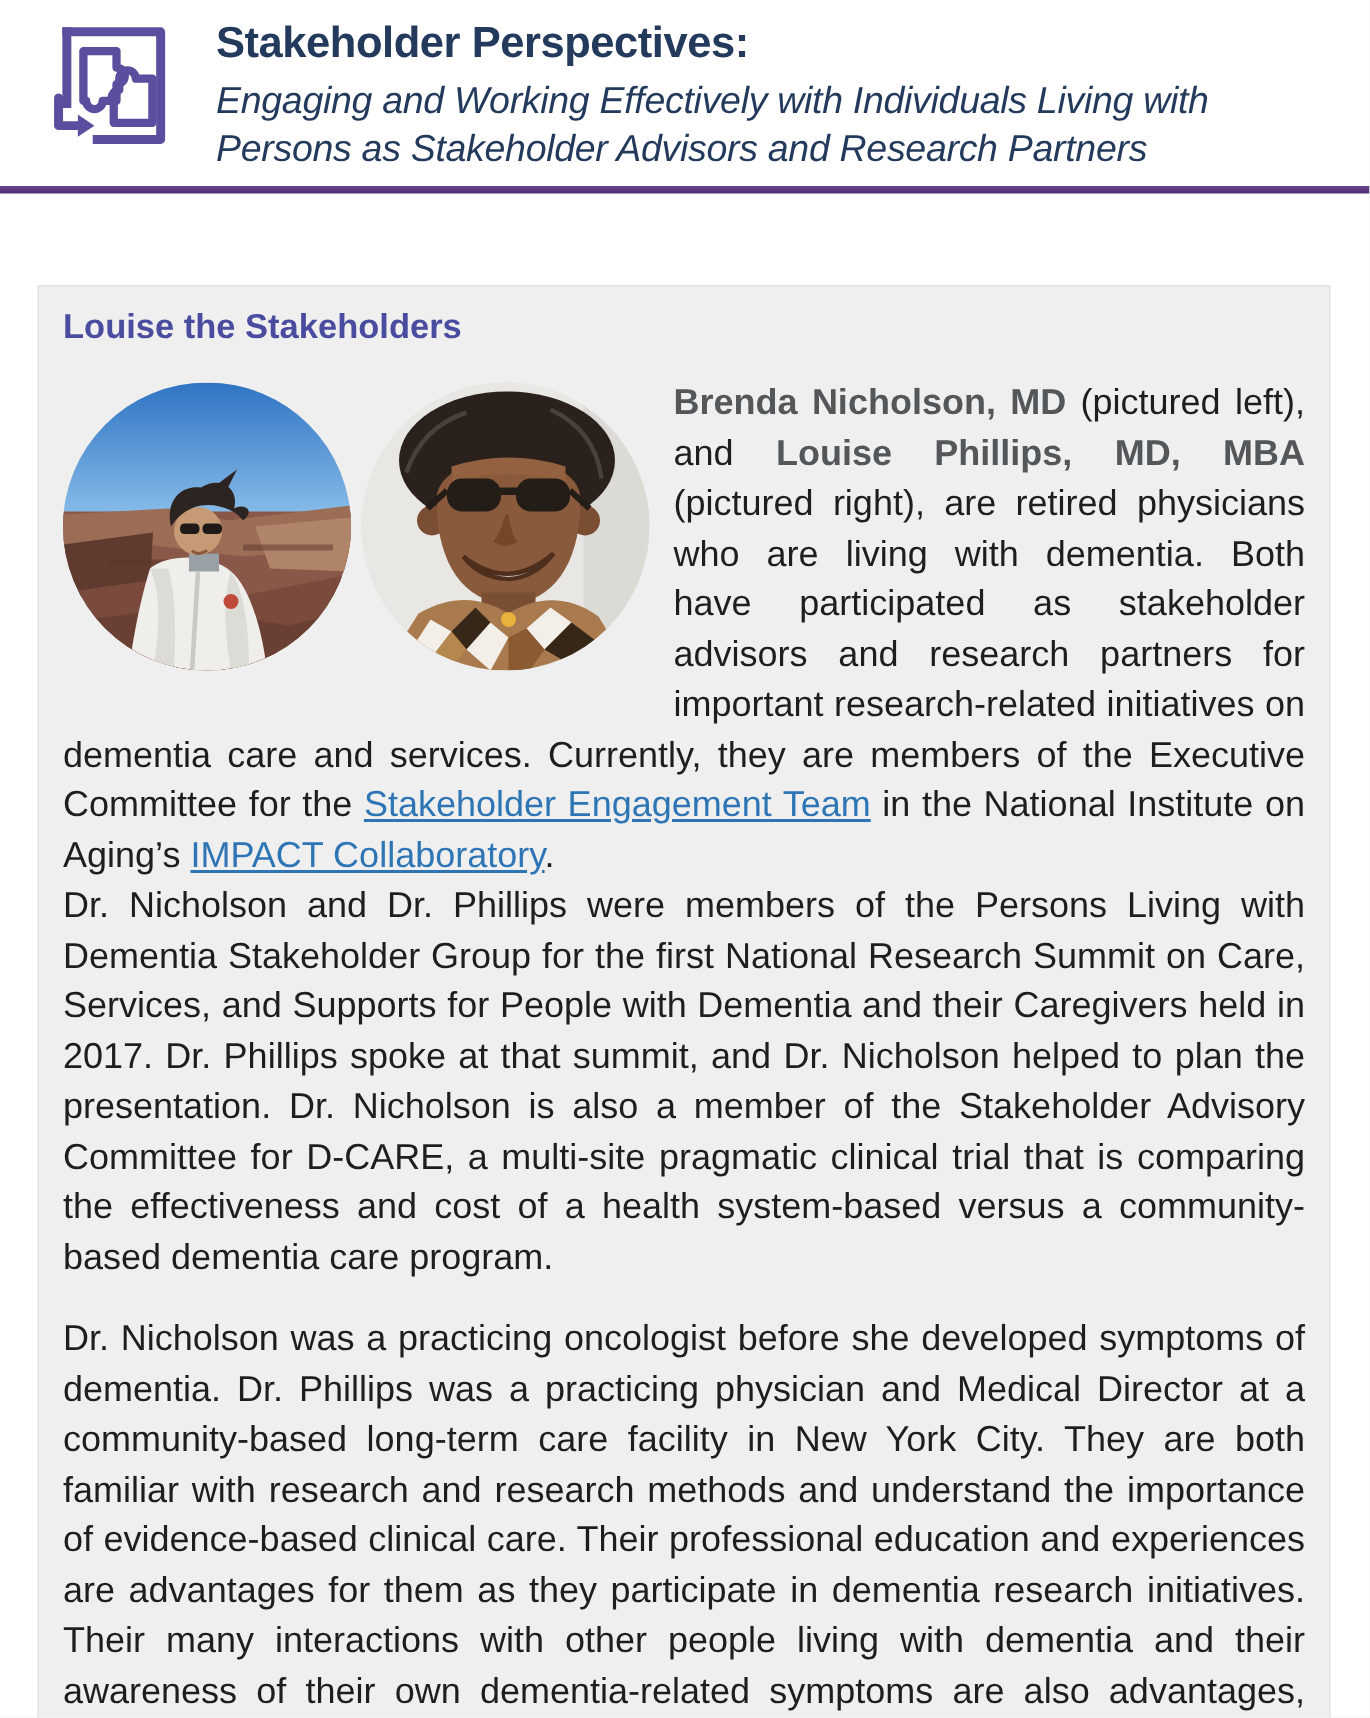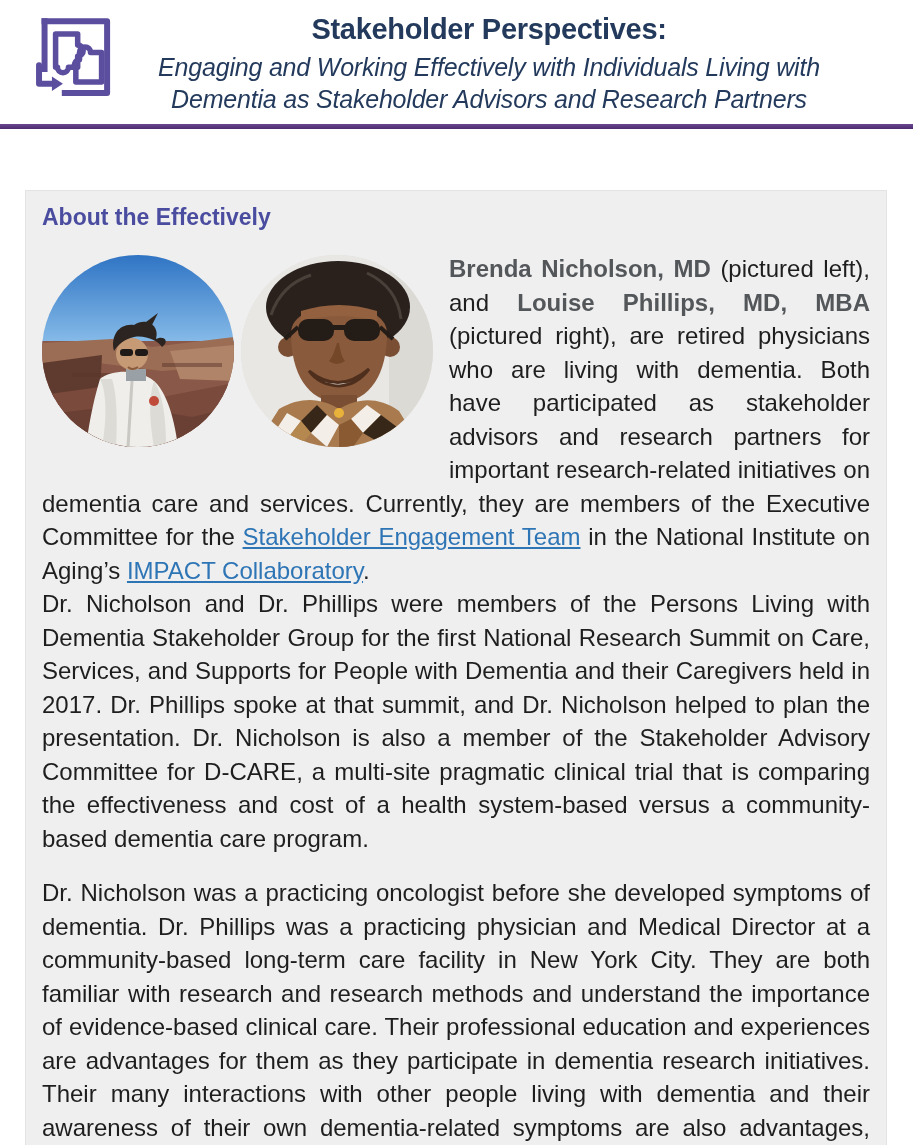--- a/index.html
+++ b/index.html
@@ -4,21 +4,21 @@
 <style>
   html,body { margin:0; padding:0; }
   body {
     width:913px; height:1145px; background:#ffffff;
     font-family:"Liberation Sans", sans-serif;
     color:#1e1e1e; overflow:hidden;
   }
   
   .header { display:flex; align-items:flex-start; gap:24px; padding:12px 30px 0 28px; }
   .logo-box { width:92px; height:98px; flex:none; }
-  .titles { padding-top:1px;text-align:center; }
+  .titles { padding-top:1px; }
   .page-title {
     margin:0 0 5px 0; font-size:29px; font-weight:700;
     color:#233a5c; letter-spacing:-0.3px;
   }
   .page-subtitle {
     margin:0; font-size:25px; font-style:italic; font-weight:500;
     color:#233a5c; line-height:32px; max-width:690px; letter-spacing:-0.2px;
   }
   .header-rule { height:5px; background:linear-gradient(#6a4890,#4d2a72); margin-top:9px; }
 
@@ -58,27 +58,27 @@
       <path d="M30,24 H54 V36 a6,6 0 0 1 0,12 V60 H44 a6,6 0 0 1 -12,0 H30 Z" stroke-width="6"></path>
 
       <path d="M56,44 a6,6 0 0 1 12,0 H80 V76 H52 V62 a6,6 0 0 1 4,-10 Z" stroke-width="6"></path>
 
       <path d="M12,58 V78 H28" fill="none" stroke-linecap="round"></path>
       <path d="M26,70 L38,78 L26,86 Z" fill="#5c4e9f" stroke="none"></path>
     </svg>
   </div>
   <div class="titles">
     <h1 class="page-title">Stakeholder Perspectives:</h1>
-    <p class="page-subtitle">Engaging and Working Effectively with Individuals Living with Dementia as Stakeholder Advisors and Research Partners</p>
+    <p class="page-subtitle">Engaging and Working Effectively with Individuals Living with Persons as Stakeholder Advisors and Research Partners</p>
   </div>
 </header>
 <div class="header-rule"></div>
 
 <section class="about-box">
-  <h2 class="about-heading">About the Effectively</h2>
+  <h2 class="about-heading">Louise the Stakeholders</h2>
 
   <div class="intro">
     <div class="photos-float">
       <div class="photo-circle">
         <svg viewBox="0 0 192 192">
           <defs>
             <linearGradient id="sky" x1="0" y1="0" x2="0" y2="1">
               <stop offset="0" stop-color="#2f74c4"></stop>
                 <stop offset="1" stop-color="#8fc2ec"></stop>
             </linearGradient>

